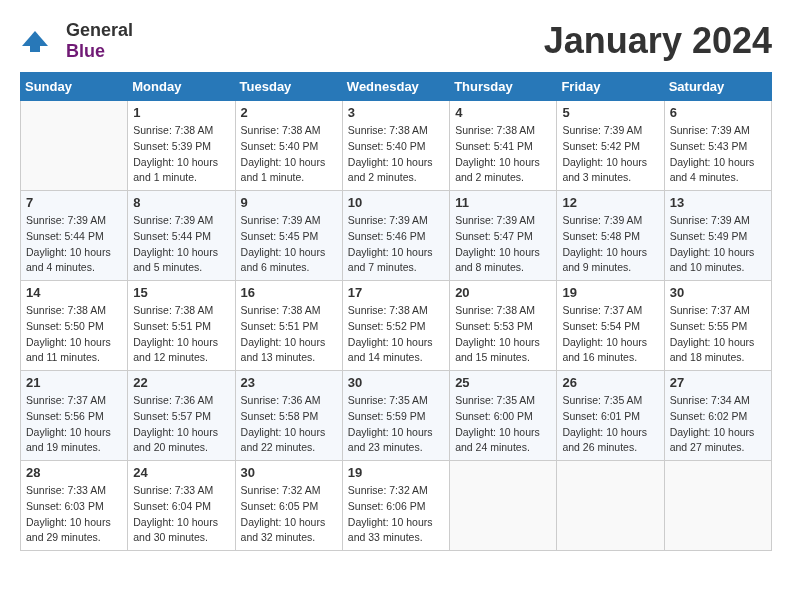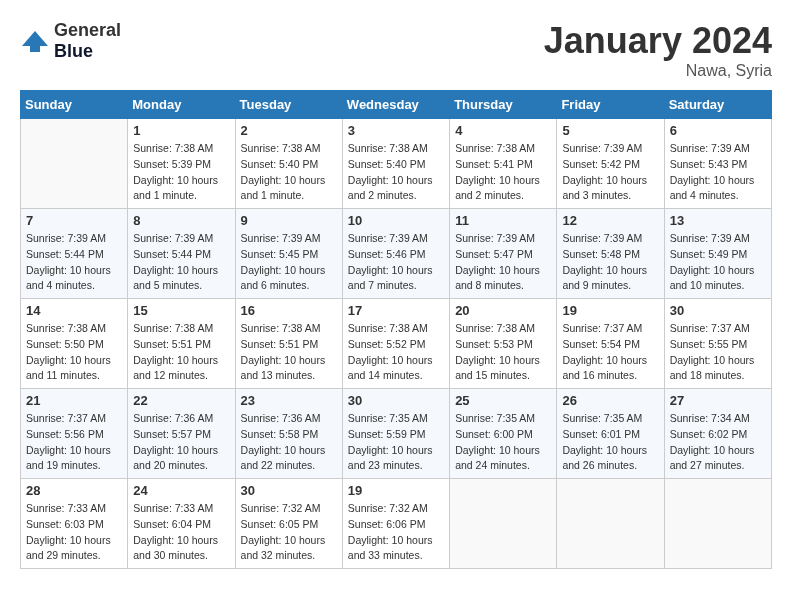--- a/index.html
+++ b/index.html
@@ -12,31 +12,31 @@
     }
     .header-area {
       display: flex;
       justify-content: space-between;
       align-items: flex-start;
       margin-bottom: 10px;
     }
     .logo {
       display: flex;
       align-items: center;
-      gap: 4px;
+      gap: 16px;
     }
     .logo-text-general {
       font-size: 18px;
       font-weight: bold;
       color: #333;
     }
     .logo-text-blue {
       font-size: 18px;
       font-weight: bold;
-      color: #0f172a;
+      color: #701a75;
     }
     .logo-icon {
       width: 30px;
       height: 30px;
     }
     .title-area {
       text-align: right;
     }
     .month-title {
       font-size: 36px;
@@ -96,21 +96,20 @@
       <polygon points="15,5 28,20 2,20" fill="#2878b8"></polygon>
       <rect x="10" y="20" width="10" height="6" fill="#2878b8"></rect>
     </svg>
     <div>
       <span class="logo-text-general">General</span><br>
       <span class="logo-text-blue">Blue</span>
     </div>
   </div>
   <div class="title-area">
     <div class="month-title">January 2024</div>
-    <div class="location-title">Nawa, Syria</div>
   </div>
 </div>
 
 <table>
   <thead>
     <tr id="weekday-header">
         <th>Sunday</th>
         <th>Monday</th>
         <th>Tuesday</th>
         <th>Wednesday</th>

